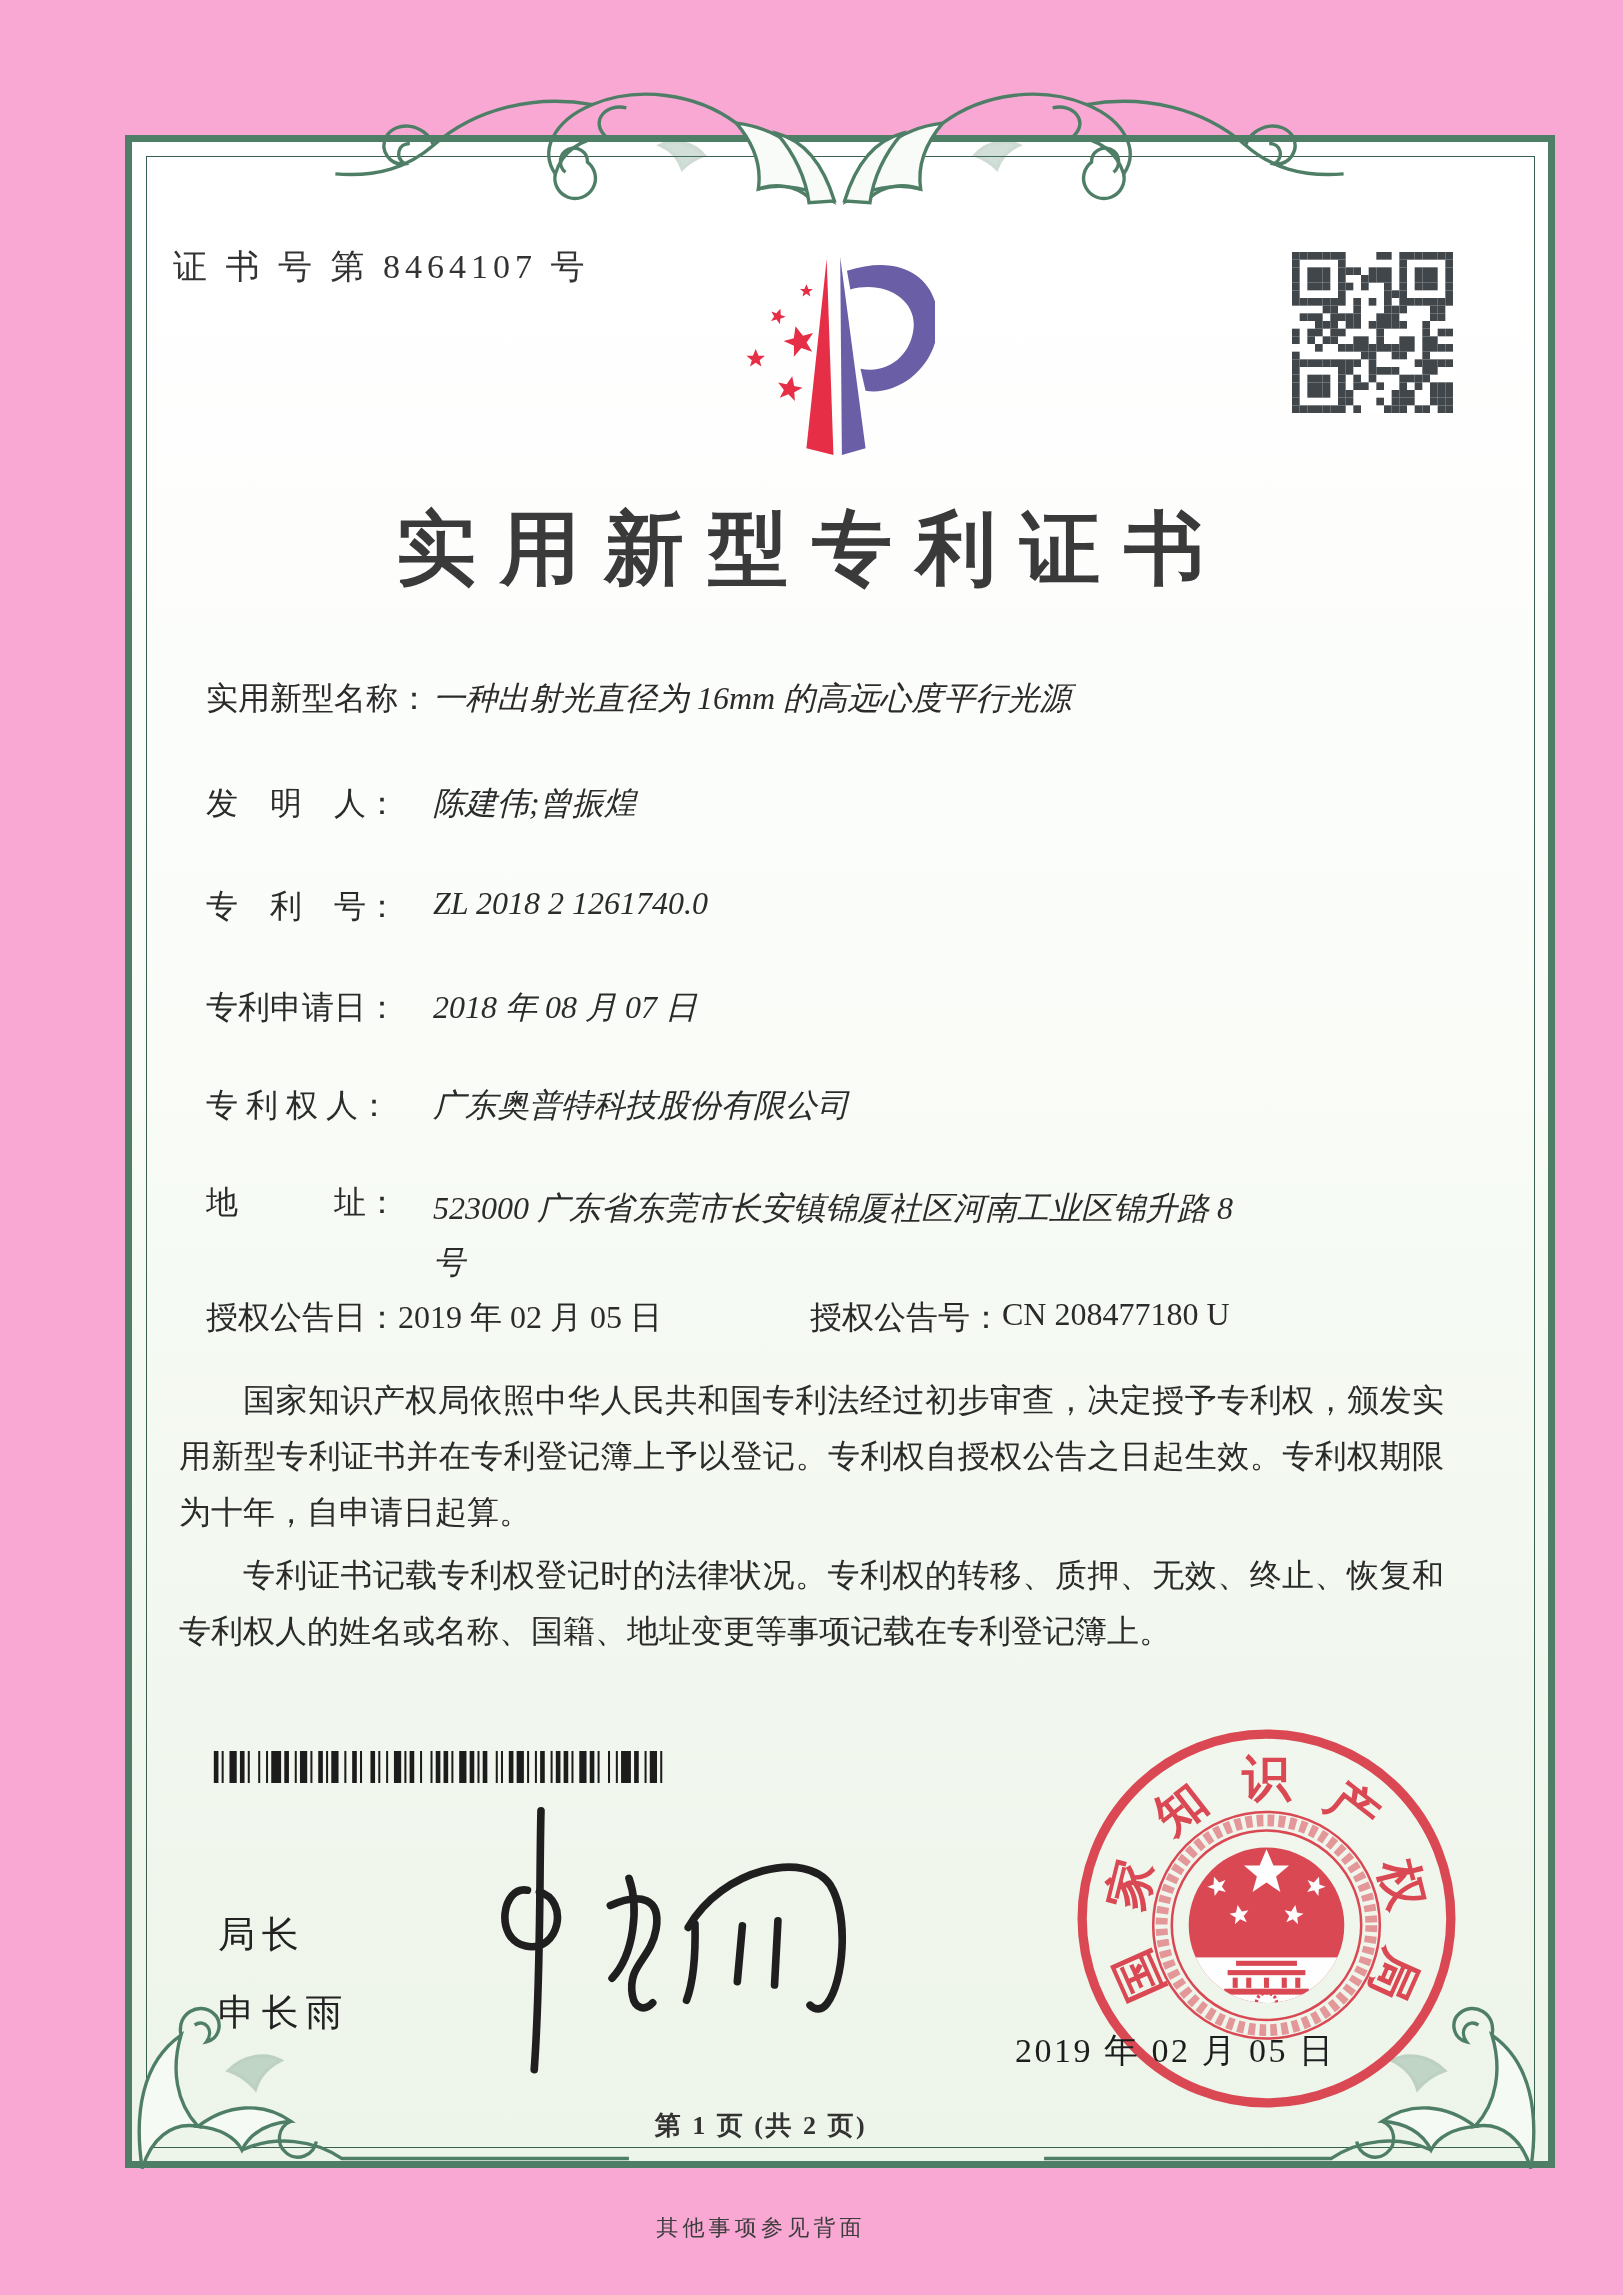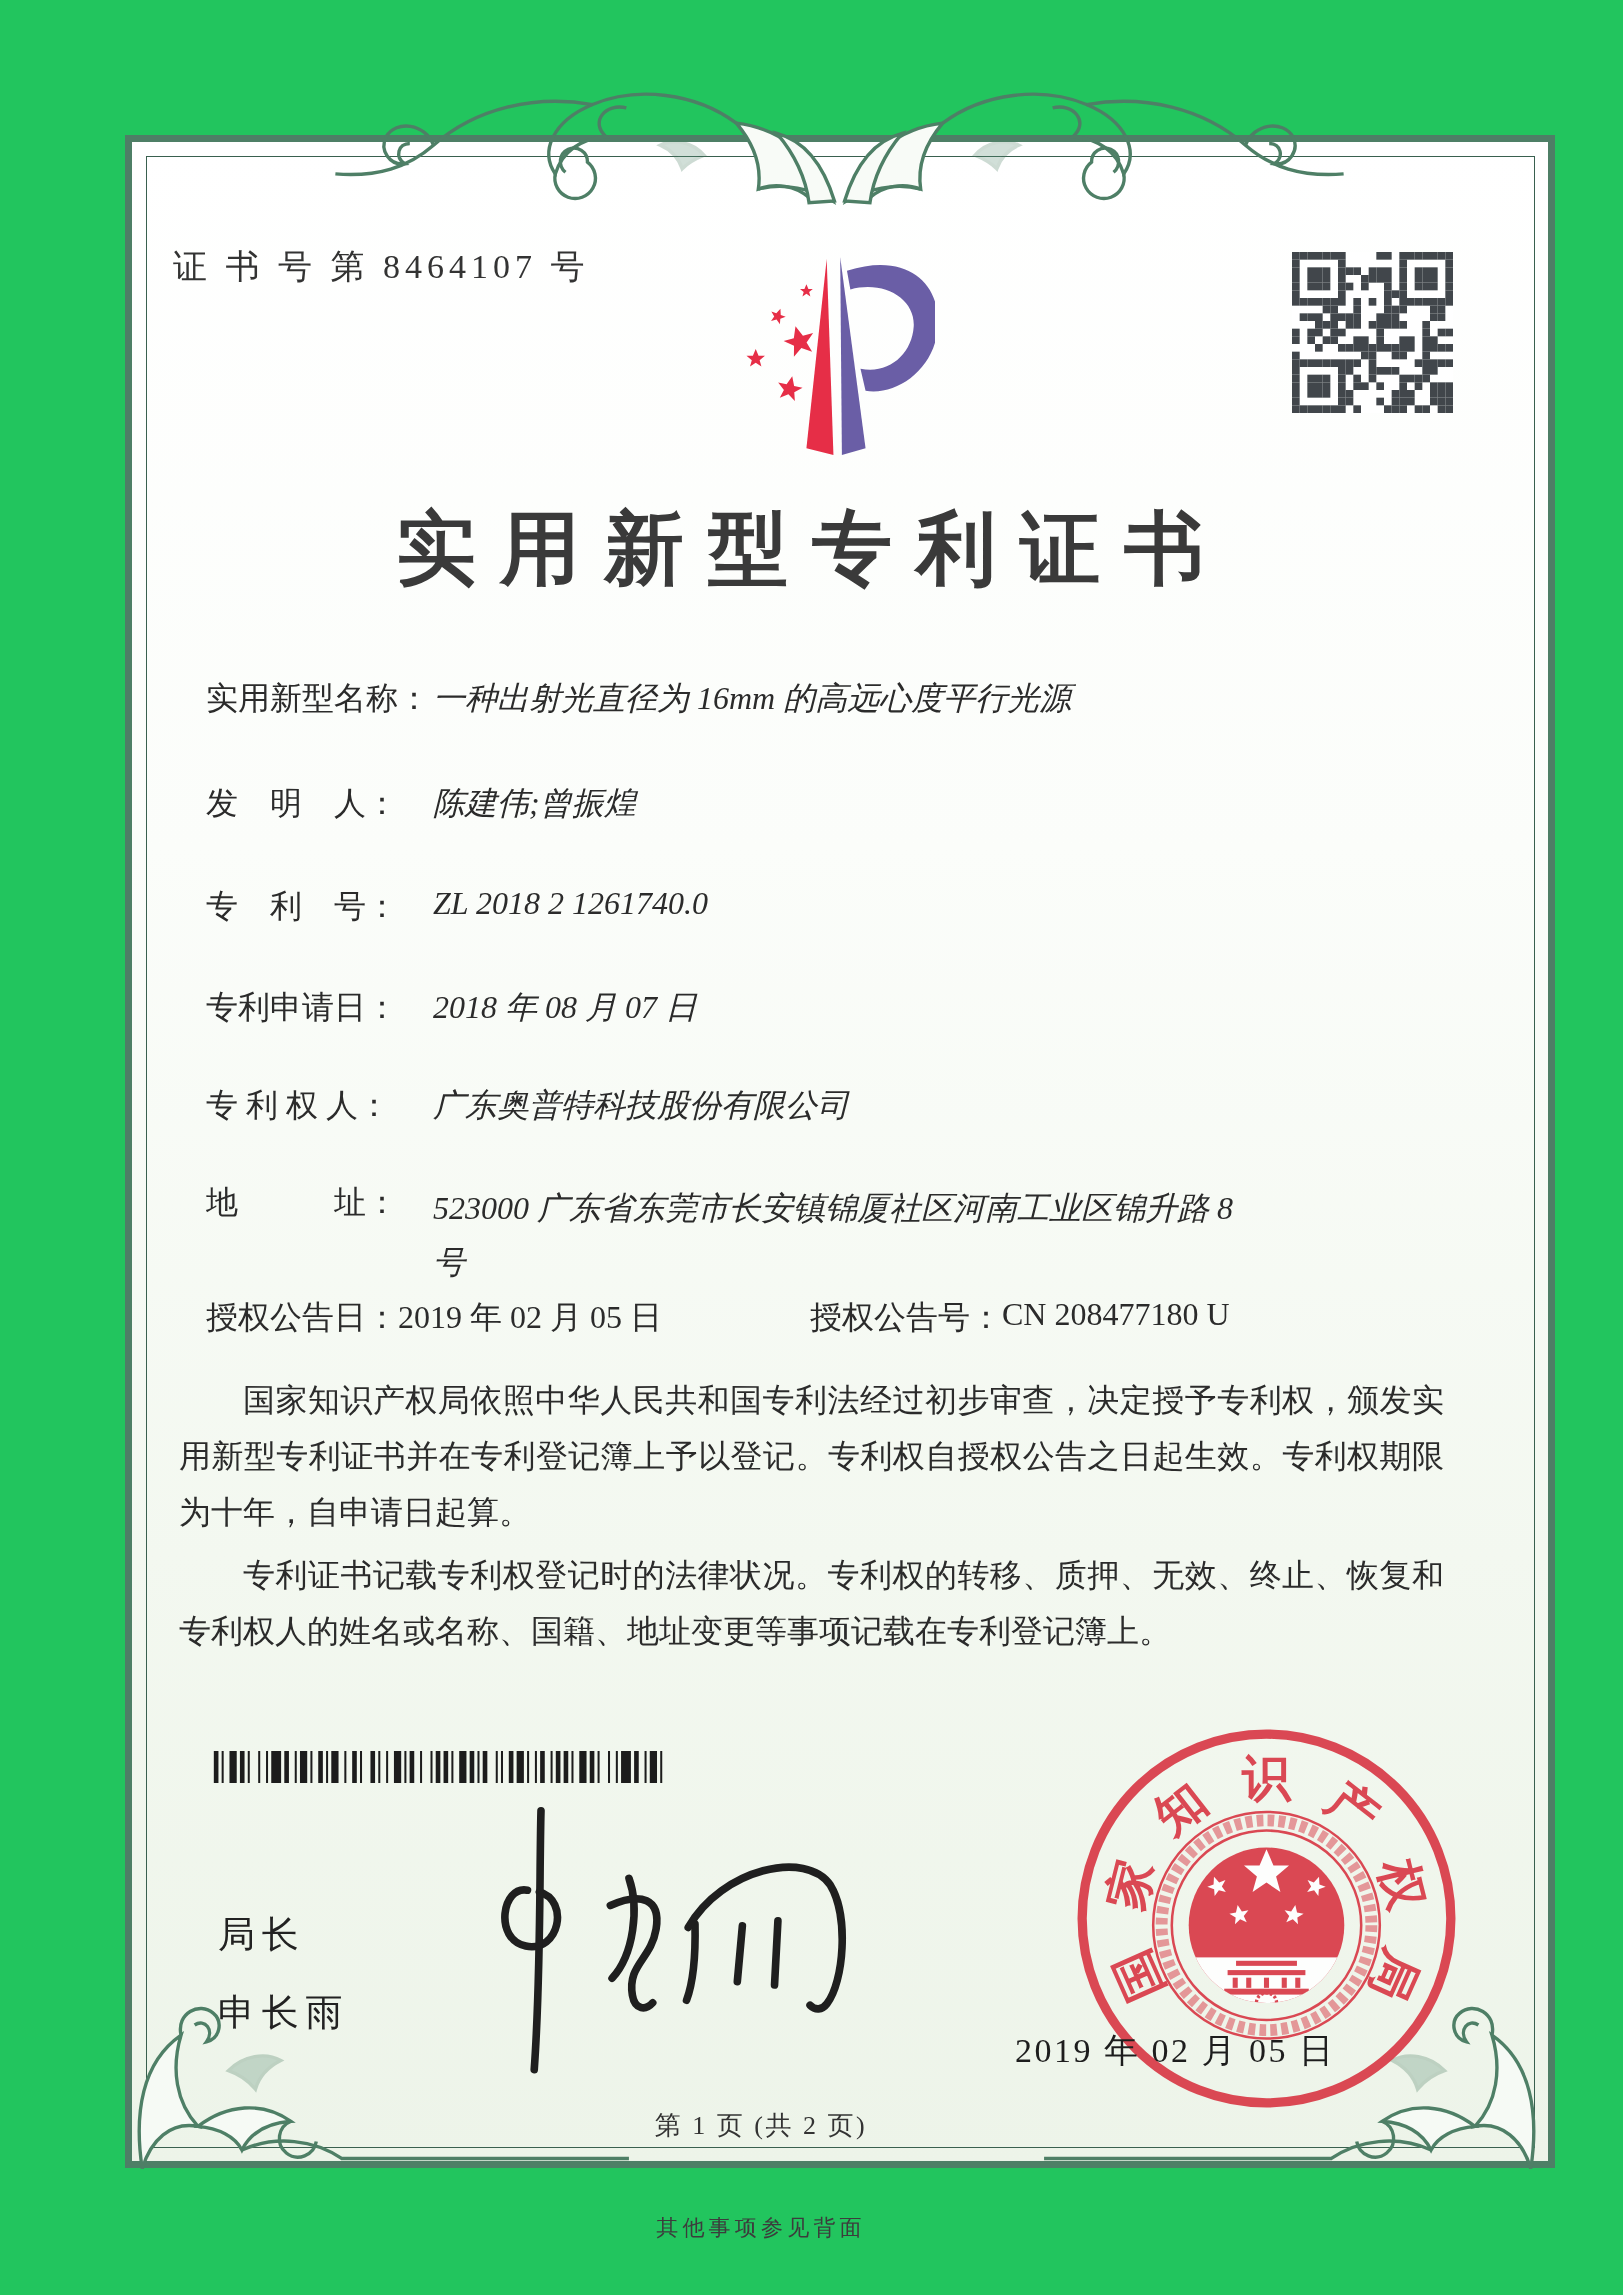--- a/index.html
+++ b/index.html
@@ -1,18 +1,18 @@
 <!DOCTYPE html>
 <html style="font-size:13.5px"><head>
 <meta charset="utf-8">
 <style>
   html,body{margin:0;padding:0;background:#e9e9e9;}
   .page{
     position:relative;width:1624px;height:2295px;margin:0 auto;
-    background:#22c55e;overflow:hidden;
+    background:#f9a8d4;overflow:hidden;
     font-family:"Liberation Serif","DejaVu Serif",serif;
     color:#2b2b2b;
   }
   
   .frame-outer{
     position:absolute;left:125px;top:135px;right:69px;bottom:127px;
     border:7.6px solid #4e7f66;z-index:2;
     background:linear-gradient(180deg,#ffffff 0%,#fbfdfa 35%,#f3f8f0 70%,#edf4e9 100%);
   }
   .frame-inner{
@@ -37,21 +37,21 @@
   .row.addr .val{flex:none;width:833px;line-height:54px;}
   .grant-pair{position:absolute;display:flex;font-size:32px;z-index:4;}
   .grant-pair .lab{white-space:pre;}
   .paras{position:absolute;left:179px;top:1372px;width:1265px;z-index:4;}
   .paras p{margin:0;font-size:32px;line-height:56px;text-indent:2em;text-align:justify;}
   .paras p + p{margin-top:6.8px;}
   .signer{position:absolute;left:218px;z-index:4;font-size:37px;letter-spacing:6.8px;color:#222;}
   .signature-svg{position:absolute;left:453px;top:1797px;z-index:5;}
   .seal-svg{position:absolute;left:1072px;top:1724px;z-index:5;opacity:.92;}
   .seal-date{position:absolute;left:1015px;top:2028px;z-index:6;font-size:34px;letter-spacing:2.5px;color:#1d1d1d;}
-  .page-footer{position:absolute;left:0;top:2108px;width:1522px;text-align:center;z-index:4;font-size:26px;letter-spacing:2.5px;color:#333;}
+  .page-footer{position:absolute;left:0;top:2108px;width:1522px;text-align:center;z-index:4;font-size:26px;letter-spacing:2.5px;color:#333;font-weight:bold;}
   .back-note{position:absolute;left:0;top:2213px;width:1522px;text-align:center;z-index:4;font-size:22px;letter-spacing:4.2px;color:#3c3c3c;}
   .logo-svg{position:absolute;left:715px;top:237px;z-index:4;}
   .qr-svg{position:absolute;left:1292px;top:252px;z-index:4;}
   .barcode-svg{position:absolute;left:213px;top:1751px;z-index:4;}
 </style>
 </head>
 <body>
 
 <div class="page">
 

